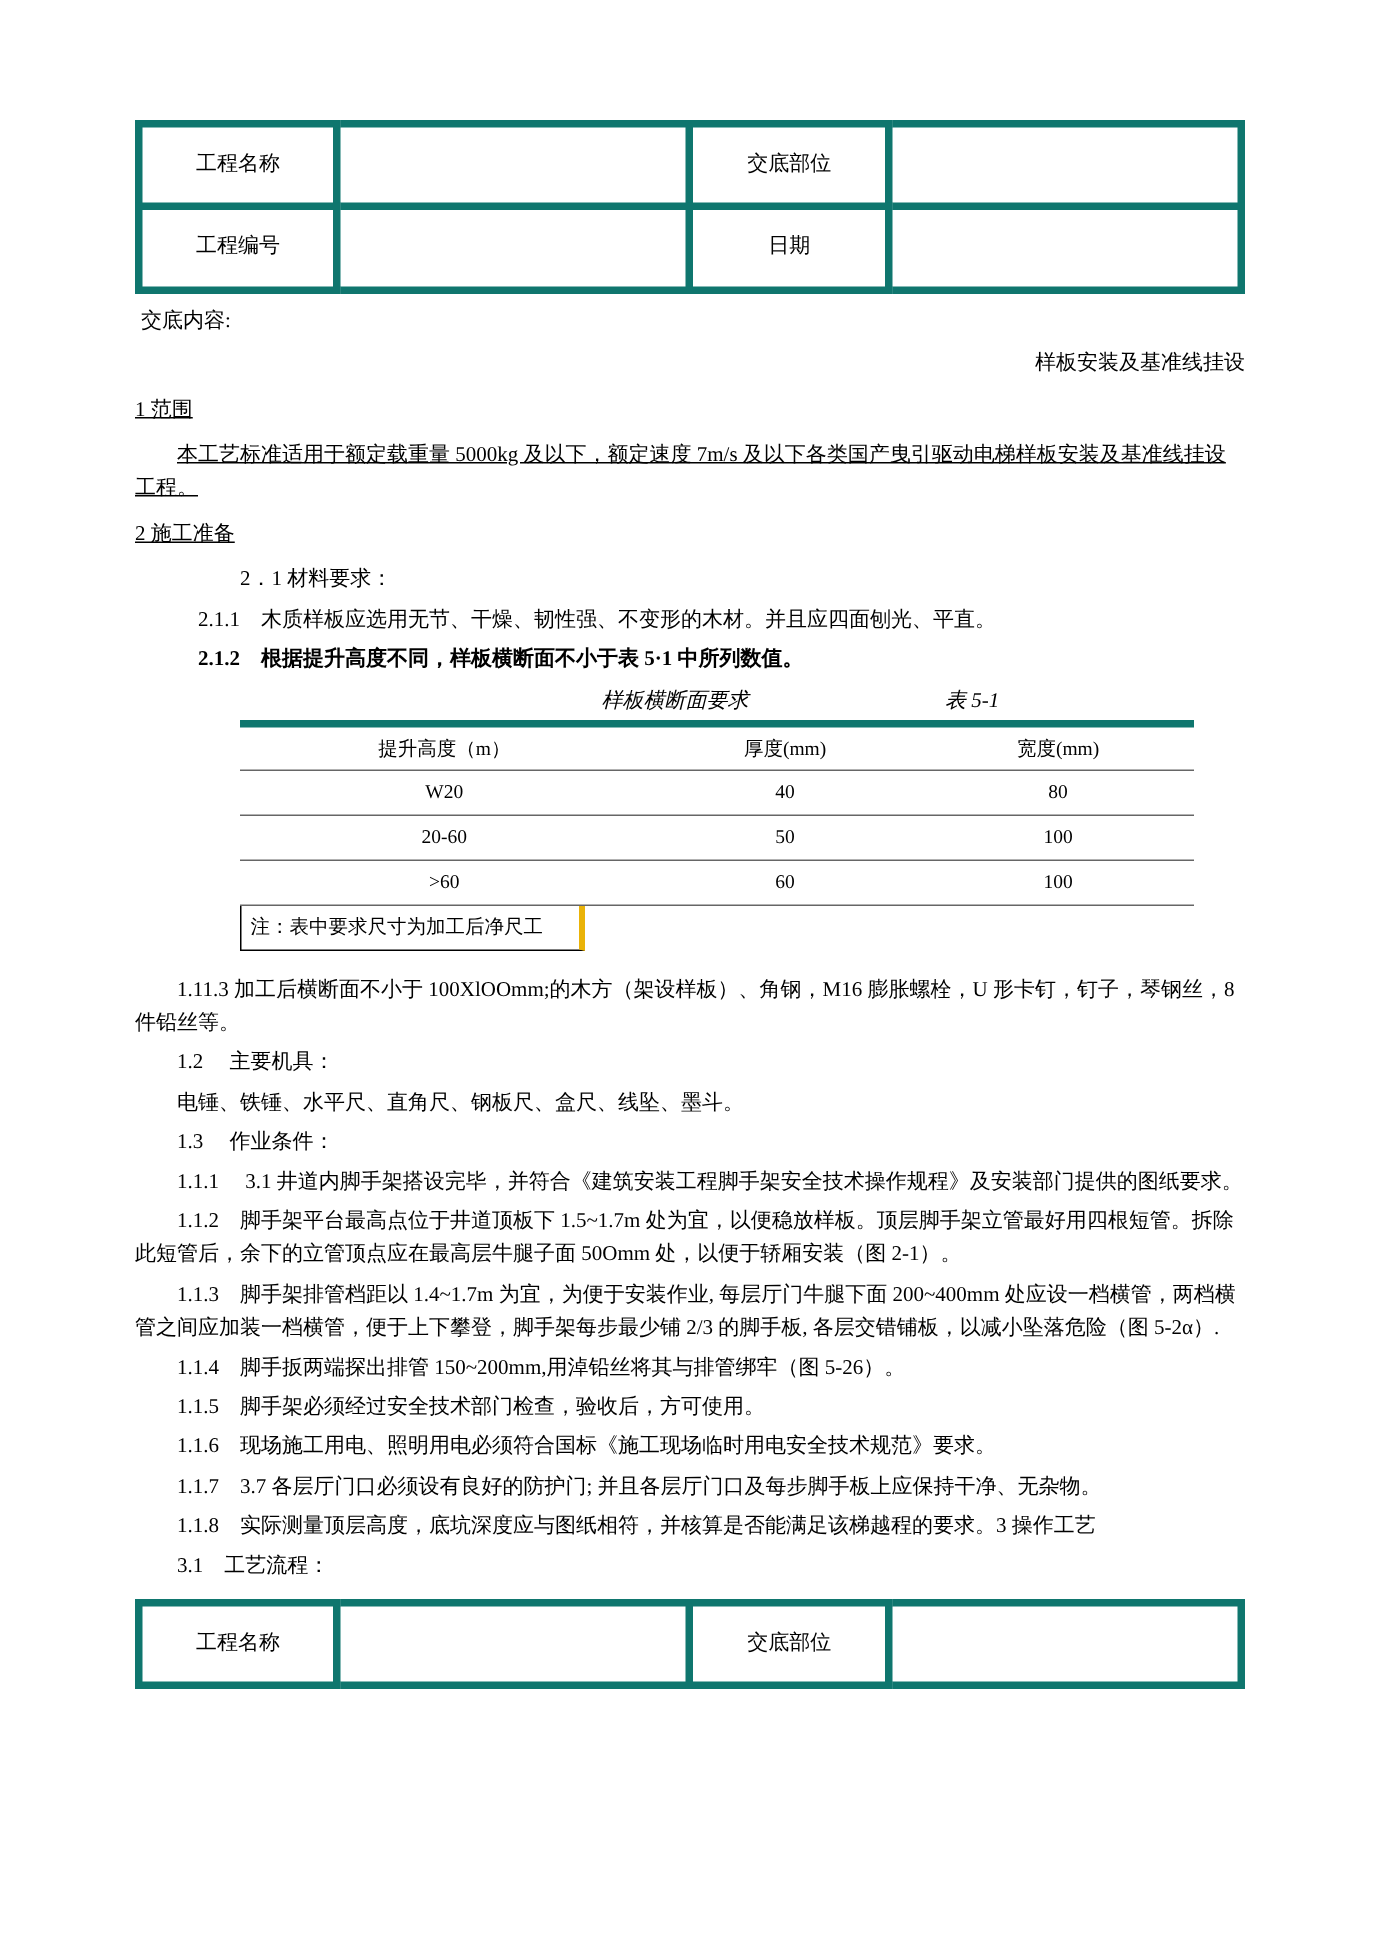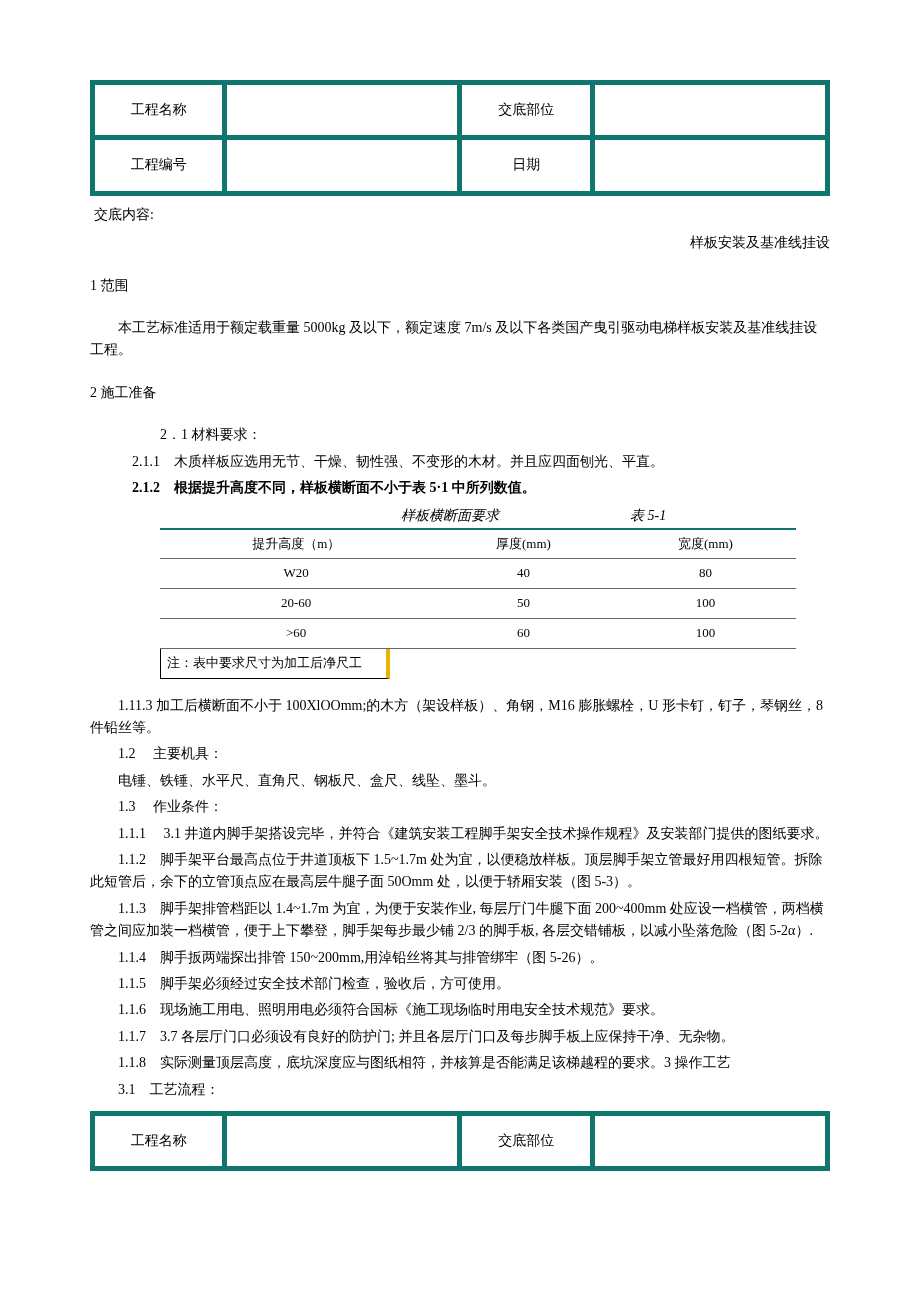--- a/index.html
+++ b/index.html
@@ -23,38 +23,38 @@
       text-align: center;
       vertical-align: middle;
     }
     .header-table .label-cell { width: 18%; }
     .header-table .value-cell { width: 32%; }
     .header-table2 { margin-top: 10px; margin-bottom: 0; }
     .header-table2 .label-cell { width: 18%; }
     .header-table2 .value-cell { width: 32%; }
     .content-label { margin-top: 4px; margin-bottom: 4px; padding-left: 4px; }
     .title { text-align: right; margin: 6px 0; }
-    .section-line { margin: 20px 0; }
+    .section-line { margin: 8px 0; text-decoration: underline; }
     .indent-1 { text-indent: 2em; }
     .sub-indent2 { padding-left: 2em; margin: 4px 0; }
     .table-title-row { display: flex; margin-top: 6px; font-style: italic; }
     .table-title-row .t1 { flex: 1; text-align: center; padding-left: 180px; }
     .table-title-row .t2 { width: 200px; text-align: left; }
     .spec-table {
       width: 86%;
       margin: 0 auto 0 70px;
       border-collapse: collapse;
       font-size: 13px;
     }
     .spec-table th, .spec-table td {
       border-bottom: 1px solid #666;
       padding: 4px 6px;
       text-align: center;
     }
-    .spec-table th { font-weight: normal; border-top: 2px solid #0f766e; }
+    .spec-table th { font-weight: normal; border-top: 5px solid #0f766e; }
     .note-outer {
       border-bottom: 1px solid #000;
       border-left: 1px solid #000;
       border-right: 4px solid #eab308;
       padding: 4px 6px;
       width: 230px;
       margin-left: 70px;
       font-size: 13px;
       text-align: left;
     }
@@ -123,21 +123,21 @@
 
 <div class="note-outer">注：表中要求尺寸为加工后净尺工</div>
 
 <div style="height:12px;"></div>
 
 <div class="num-para">1.11.3 加工后横断面不小于 100XlOOmm;的木方（架设样板）、角钢，M16 膨胀螺栓，U 形卡钉，钉子，琴钢丝，8 件铅丝等。</div>
 <div class="num-para">1.2　 主要机具：</div>
 <div class="num-para">电锤、铁锤、水平尺、直角尺、钢板尺、盒尺、线坠、墨斗。</div>
 <div class="num-para">1.3　 作业条件：</div>
 <div class="num-para">1.1.1　 3.1 井道内脚手架搭设完毕，并符合《建筑安装工程脚手架安全技术操作规程》及安装部门提供的图纸要求。</div>
-<div class="num-para">1.1.2　脚手架平台最高点位于井道顶板下 1.5~1.7m 处为宜，以便稳放样板。顶层脚手架立管最好用四根短管。拆除此短管后，余下的立管顶点应在最高层牛腿子面 50Omm 处，以便于轿厢安装（图 5-3）。</div>
+<div class="num-para">1.1.2　脚手架平台最高点位于井道顶板下 1.5~1.7m 处为宜，以便稳放样板。顶层脚手架立管最好用四根短管。拆除此短管后，余下的立管顶点应在最高层牛腿子面 50Omm 处，以便于轿厢安装（图 2-1）。</div>
 <div class="num-para">1.1.3　脚手架排管档距以 1.4~1.7m 为宜，为便于安装作业, 每层厅门牛腿下面 200~400mm 处应设一档横管，两档横管之间应加装一档横管，便于上下攀登，脚手架每步最少铺 2/3 的脚手板, 各层交错铺板，以减小坠落危险（图 5-2α）.</div>
 <div class="num-para">1.1.4　脚手扳两端探出排管 150~200mm,用淖铅丝将其与排管绑牢（图 5-26）。</div>
 <div class="num-para">1.1.5　脚手架必须经过安全技术部门检查，验收后，方可使用。</div>
 <div class="num-para">1.1.6　现场施工用电、照明用电必须符合国标《施工现场临时用电安全技术规范》要求。</div>
 <div class="num-para">1.1.7　3.7 各层厅门口必须设有良好的防护门; 并且各层厅门口及每步脚手板上应保持干净、无杂物。</div>
 <div class="num-para">1.1.8　实际测量顶层高度，底坑深度应与图纸相符，并核算是否能满足该梯越程的要求。3 操作工艺</div>
 <div class="num-para">3.1　工艺流程：</div>
 
 <table class="header-table2">
   <tbody>

